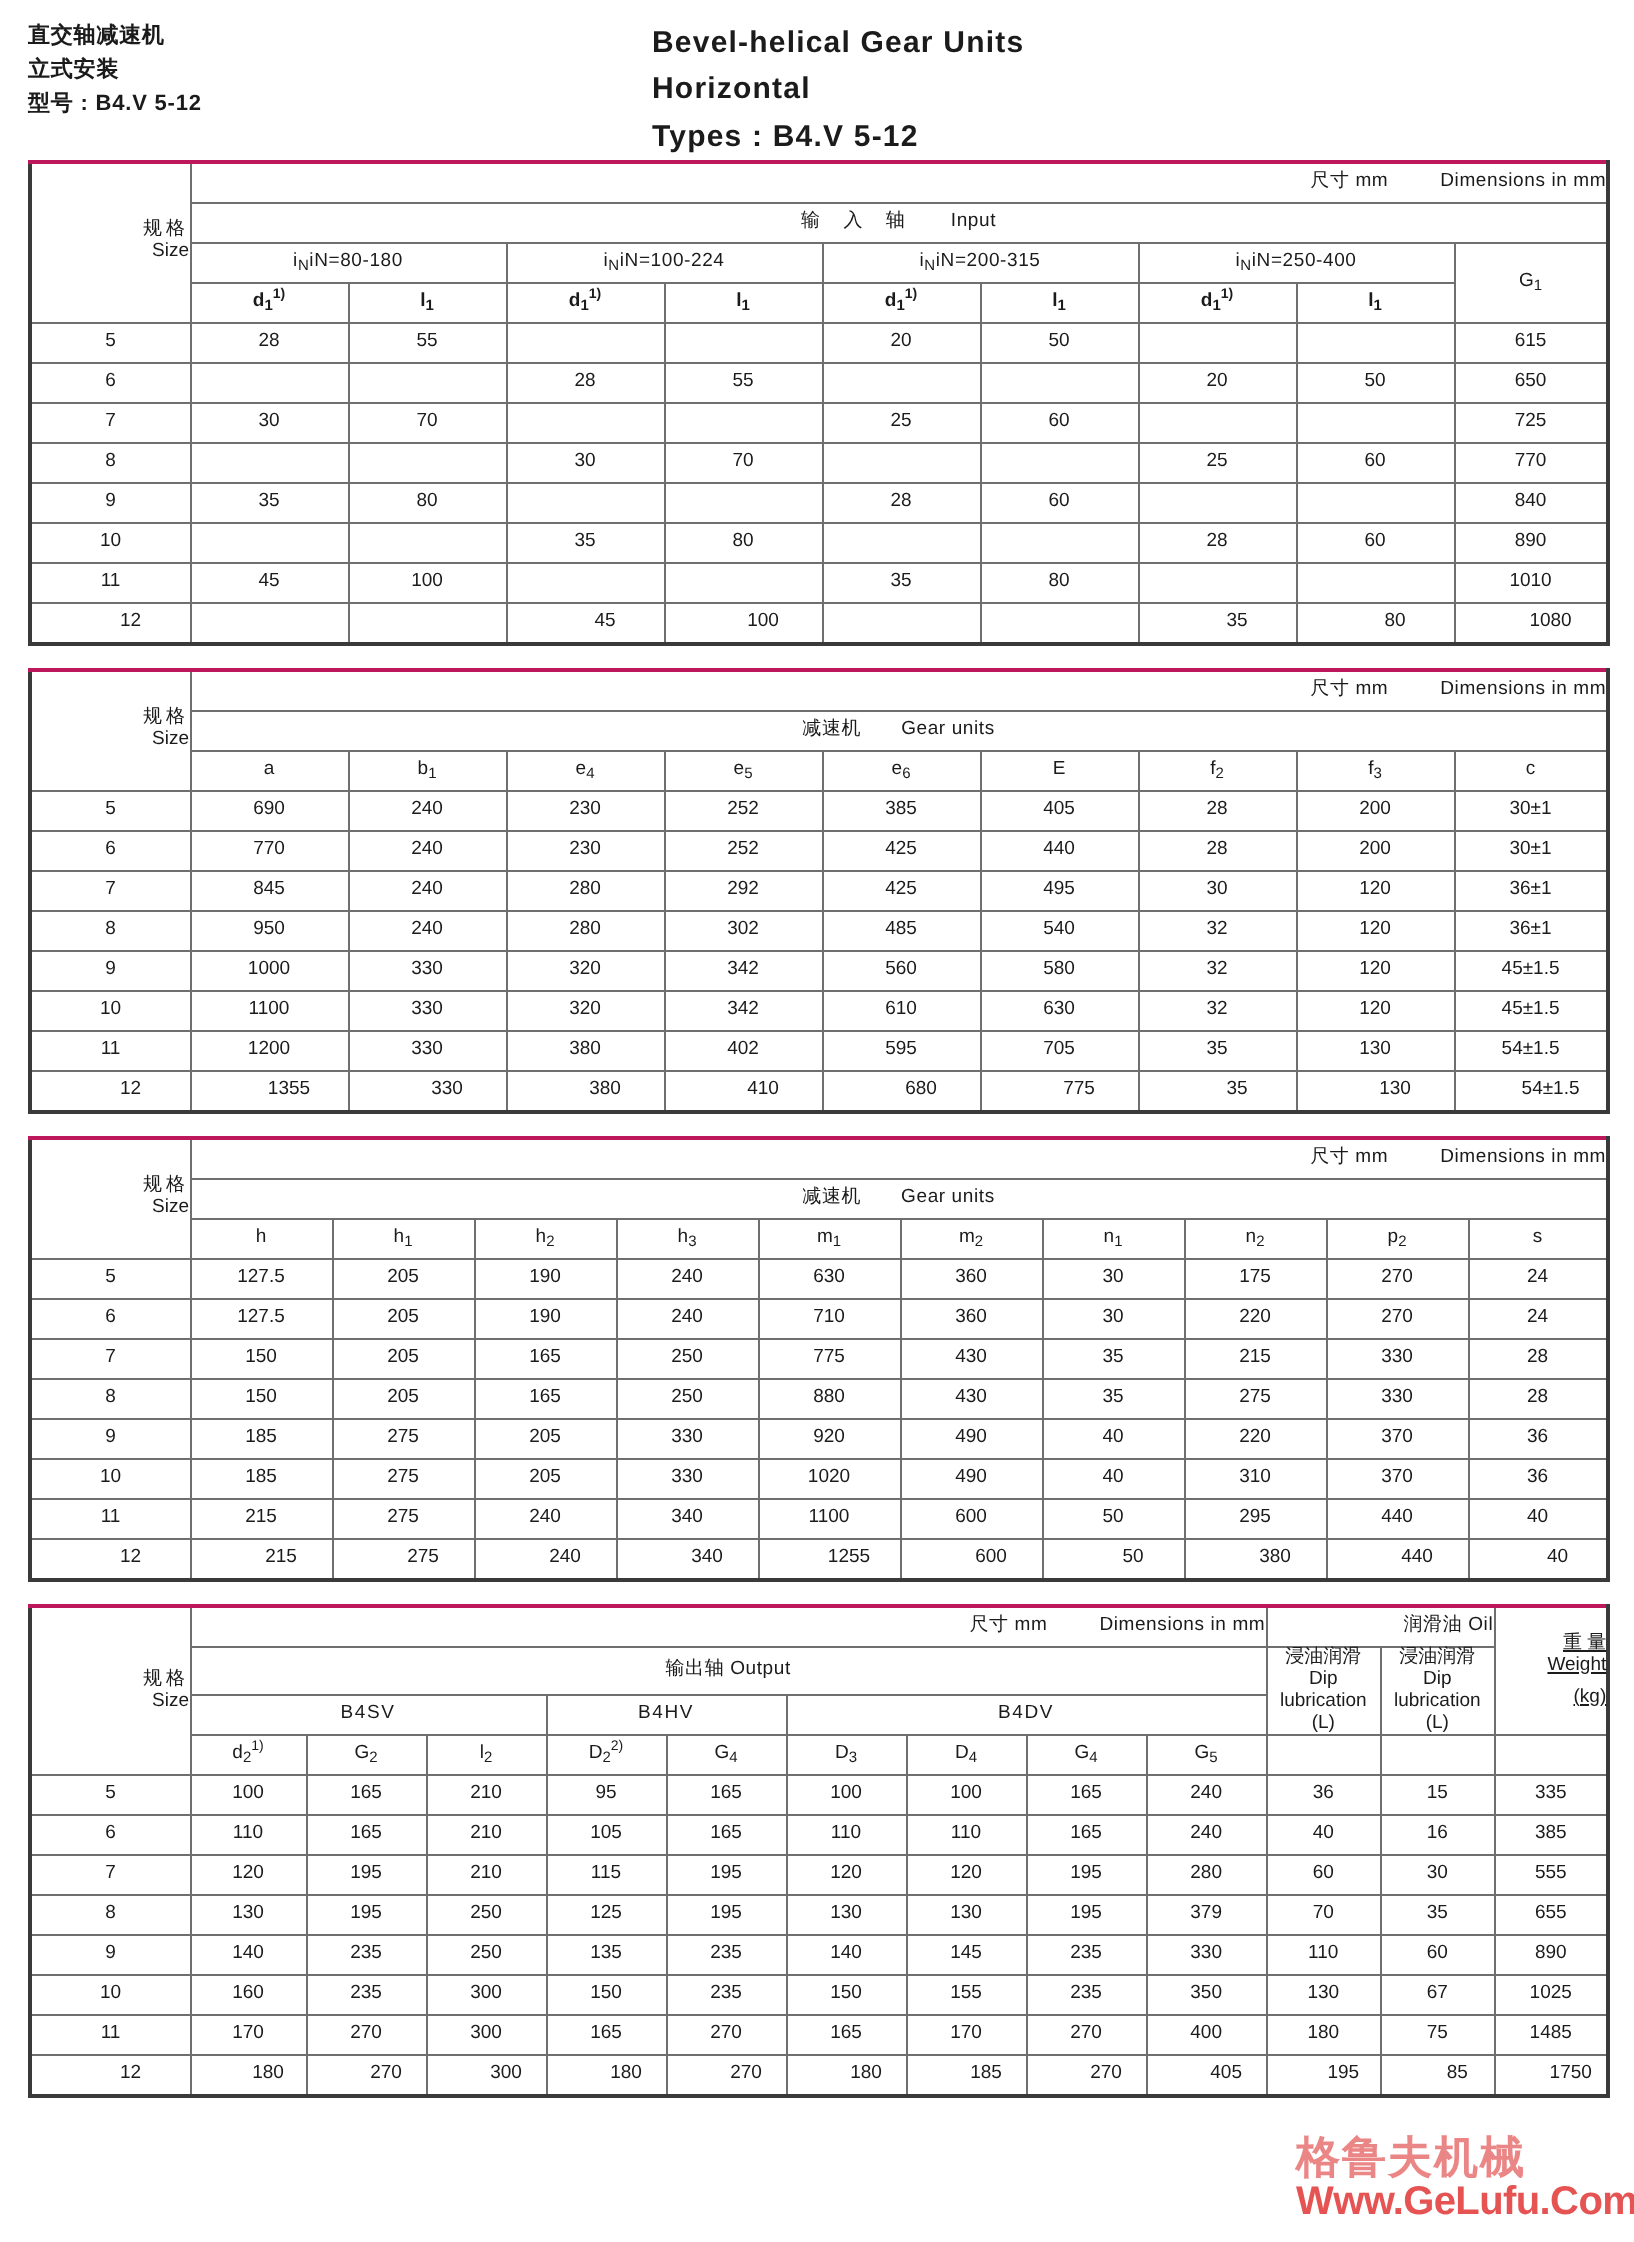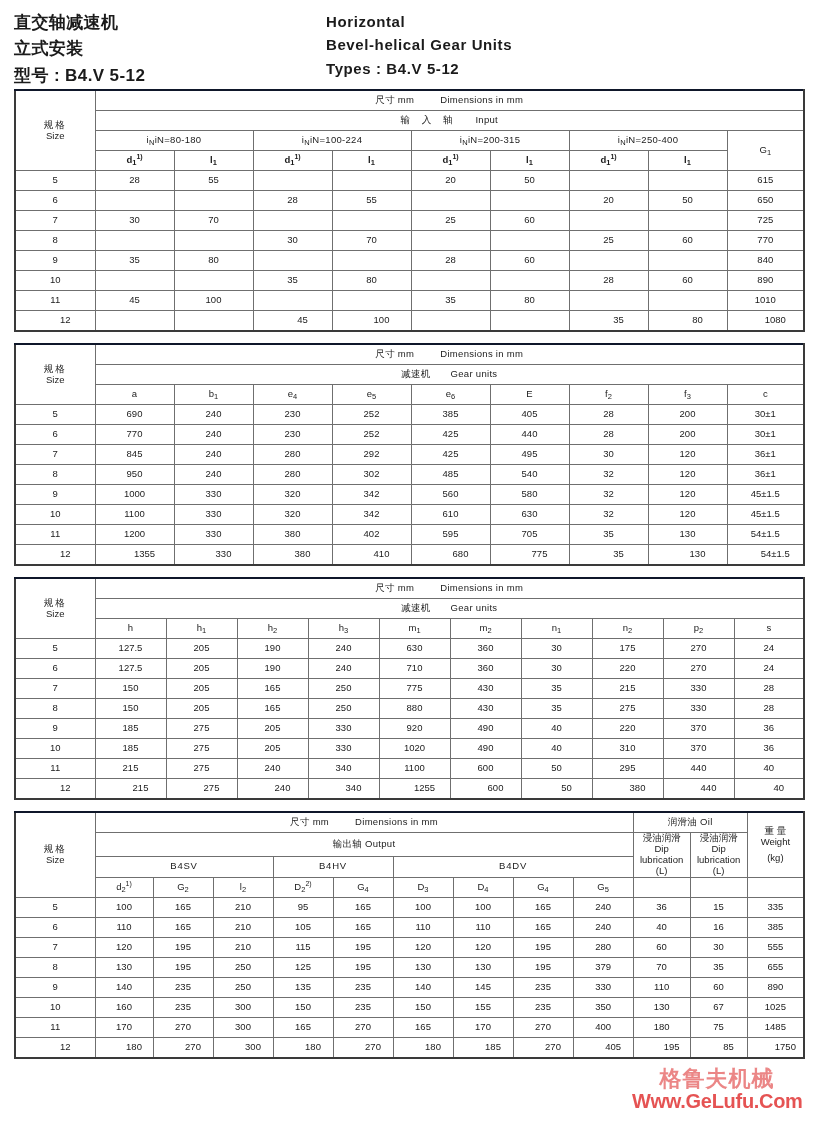--- a/index.html
+++ b/index.html
@@ -20,21 +20,21 @@
   .page-header {
     display: flex;
     padding: 10px 0 0 14px;
   }
   .hdr-col {
     font-weight: bold;
     line-height: 1.55;
   }
   .hdr-col-cn { width: 312px; }
   .hdr-line {
-    font-size: 17px;
+    font-size: 11px;
     letter-spacing: 0.4px;
     white-space: nowrap;
   }
   .hdr-col-en .hdr-line {
     font-size: 15px;
     letter-spacing: 0.6px;
   }
 
   
   .tbl-wrap { padding: 0 14px; }
@@ -51,50 +51,50 @@
     text-align: center;
     vertical-align: middle;
     font-size: 9.5px;
     padding: 0;
     height: 19px;
     line-height: 1.15;
     color: #1b1b1b;
   }
   table.spec td.outer-l { border-left: 2px solid #3a3a3a; }
   table.spec td.outer-r { border-right: 2px solid #3a3a3a; }
-  table.spec tr.top-row > td { border-top: 2px solid #0f172a; }
+  table.spec tr.top-row > td { border-top: 2px solid #be185d; text-align: right; }
   table.spec tr.bot-row > td { border-bottom: 2px solid #3a3a3a; padding-left: 20px; }
 
   .h-title { font-size: 11.5px; height: 28px; letter-spacing: .3px; }
   .h-title .gap { display: inline-block; width: 26px; }
   .h-sub { font-size: 11.5px; height: 30px; letter-spacing: .3px; }
   .h-sub .gap { display: inline-block; width: 20px; }
   .h-sub .sp { letter-spacing: 3px; font-family: Liberation Mono, monospace; }
   .size-cell {
     font-size: 11.5px;
     line-height: 1.45;
   }
   .size-cell .cn { letter-spacing: 2px; }
   .grp { font-size: 10px; height: 20px; letter-spacing: .3px; }
   .colh { font-size: 10.5px; height: 21px; }
   .grp-big { font-size: 11px; height: 46px; letter-spacing: .8px; }
   .oil-cell { font-size: 8px; line-height: 1.25; height: 46px; margin-top: 16px; }
-  .wt-cell { font-size: 9.5px; line-height: 1.5; height: 76px; }
+  .wt-cell { font-size: 9.5px; line-height: 1.5; height: 76px; text-decoration: underline; }
   sub { font-size: 7.5px; vertical-align: baseline; position: relative; top: 2px; }
   sup { font-size: 7px; vertical-align: baseline; position: relative; top: -4px; }
   .ital { font-style: normal; }
 
   
   .watermark {
     position: absolute;
-    left: 632px;
+    left: 648px;
     top: 1068px;
     width: 170px;
     pointer-events: none;
-    text-align: center;
+    text-align: left;
     line-height: 1;
   }
   .wm-cn {
     font-size: 22px;
     font-weight: bold;
     color: rgba(222, 60, 60, 0.62);
     letter-spacing: 1px;
     white-space: nowrap;
   }
   .wm-en {
@@ -109,22 +109,22 @@
 </head>
 <body>
 
 <div class="page-header">
   <div class="hdr-col hdr-col-cn">
     <div class="hdr-line">直交轴减速机</div>
     <div class="hdr-line">立式安装</div>
     <div class="hdr-line">型号 : B4.V  5-12</div>
   </div>
   <div class="hdr-col hdr-col-en">
+    <div class="hdr-line">Bevel-helical Gear Units</div>
     <div class="hdr-line">Horizontal</div>
-    <div class="hdr-line">Bevel-helical Gear Units</div>
     <div class="hdr-line">Types : B4.V  5-12</div>
   </div>
 </div>
 
 <div class="tbl-wrap">
 
   <table class="spec">
     <colgroup>
       <col style="width:80px">
         <col style="width:79px">

